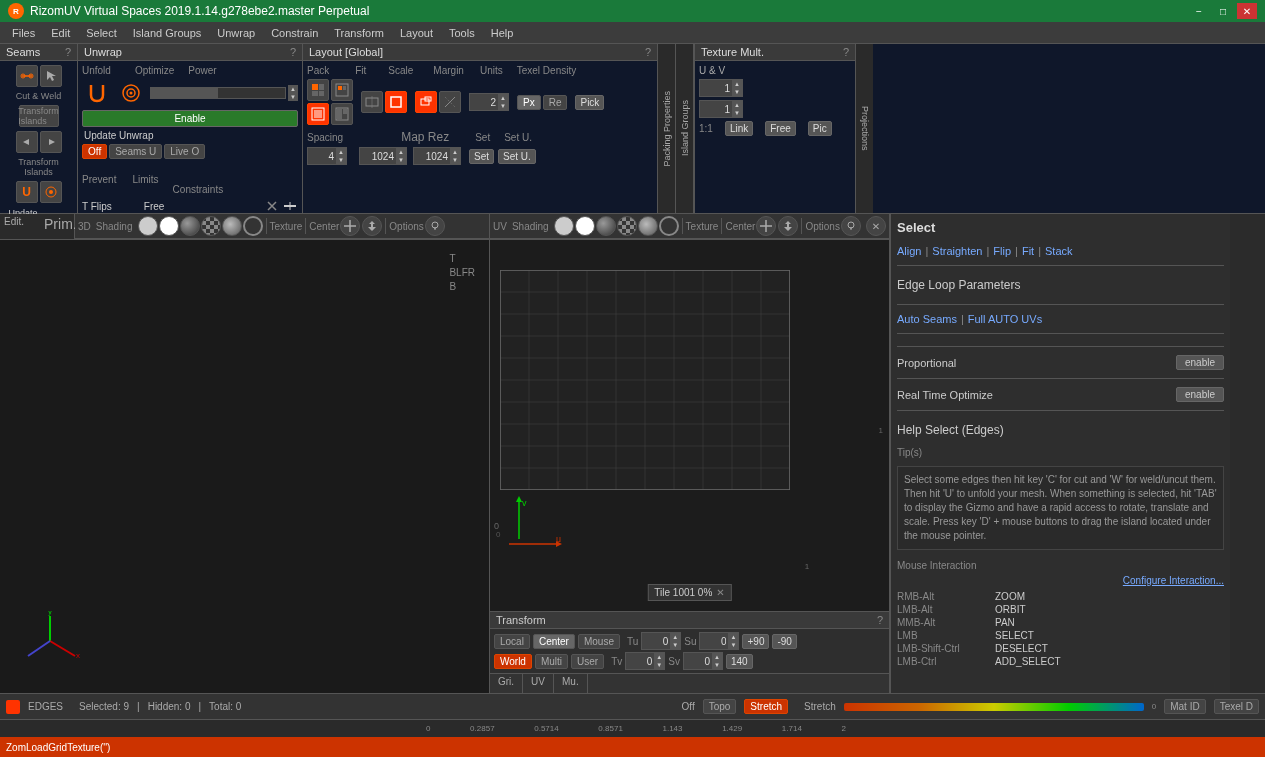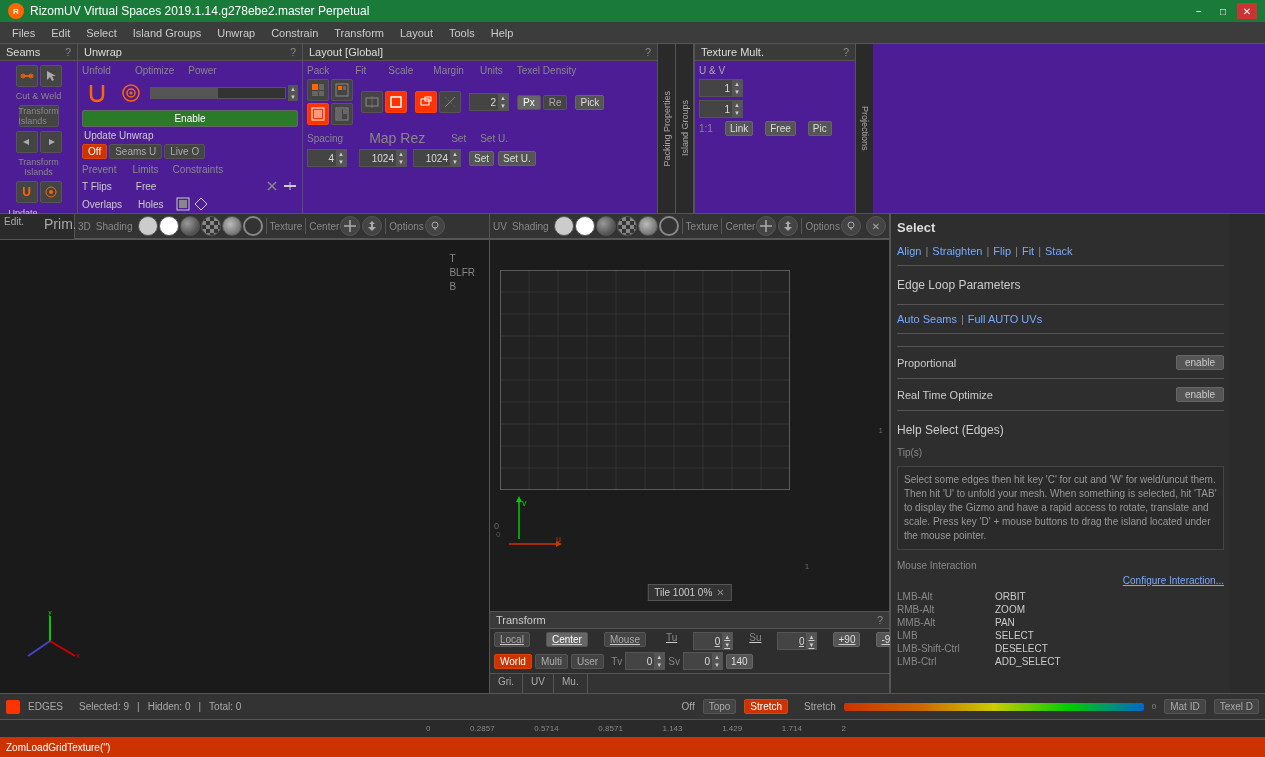--- a/index.html
+++ b/index.html
@@ -79,21 +79,21 @@
     <span class="menu-item">Select</span>
     <span class="menu-item">Island Groups</span>
     <span class="menu-item">Unwrap</span>
     <span class="menu-item">Constrain</span>
     <span class="menu-item">Transform</span>
     <span class="menu-item">Layout</span>
     <span class="menu-item">Tools</span>
     <span class="menu-item">Help</span>
   </div>
 
-  <div id="top-bar" style="display:flex; border-bottom:1px solid #555; background:#4c1d95; height:170px; flex-shrink:0;">
+  <div id="top-bar" style="display:flex; border-bottom:1px solid #555; background:#0f172a; height:170px; flex-shrink:0;">
 
     <div style="width:78px; border-right:1px solid #555; display:flex; flex-direction:column;">
       <div class="panel-header">
         <span>Seams</span>
         <span class="help-btn">?</span>
       </div>
       <div style="padding:4px; display:flex; flex-direction:column; gap:4px;">
         <div style="display:flex; gap:2px; justify-content:center;">
           <div class="tool-icon" title="Cut &amp; Weld" style="background:#444;">
             <svg width="14" height="14" viewBox="0 0 14 14">
@@ -191,23 +191,23 @@
 
         <div style="display:flex; gap:2px;">
           <button class="toggle-btn active-red">Off</button>
           <button class="toggle-btn">Seams U</button>
           <button class="toggle-btn">Live O</button>
         </div>
 
         <div style="display:flex; gap:8px; align-items:center; margin-top:2px;">
           <span style="font-size:10px; color:#888;">Prevent</span>
           <span style="font-size:10px; color:#888; margin-left:8px;">Limits</span>
-          <span style="font-size:10px; color:#888; margin-left:6px;">Constraints</span>
-        </div>
-        <div style="display:flex; gap:12px; align-items:center;">
+          <span style="font-size:10px; color:#888; margin-left:6px;margin-top:20px;">Constraints</span>
+        </div>
+        <div style="display:flex; gap:20px; align-items:center;">
           <span style="font-size:10px; color:#ccc;">T Flips</span>
           <span style="font-size:10px; color:#ccc; margin-left:12px;">Free</span>
 
           <div style="margin-left:auto; display:flex; gap:2px;">
             <svg width="16" height="16" viewBox="0 0 16 16">
                 <path d="M4 4 L12 12 M12 4 L4 12" stroke="#888" stroke-width="1.5"></path>
               </svg>
             <svg width="16" height="16" viewBox="0 0 16 16">
                 <path d="M2 8 L14 8" stroke="#ccc" stroke-width="2"></path>
                 <path d="M8 4 L8 12" stroke="#ccc" stroke-width="1"></path>
@@ -339,21 +339,21 @@
             </div>
           </div>
 
           <div style="display:flex; flex-direction:column; gap:2px; margin-left:4px;">
             <button class="btn btn-small">Pick</button>
           </div>
         </div>
 
         <div style="display:flex; gap:6px; align-items:center; margin-top:2px;">
           <span style="font-size:10px; color:#888;">Spacing</span>
-          <span style="font-size:14px; color:#888; margin-left:20px;">Map Rez</span>
+          <span style="font-size:12px; color:#888; margin-left:52px;">Map Rez</span>
           <span style="font-size:10px; color:#888; margin-left:20px;">Set</span>
           <span style="font-size:10px; color:#888; margin-left:8px;">Set U.</span>
         </div>
         <div style="display:flex; gap:4px; align-items:center;">
 
           <div class="spinbox">
             <input type="text" value="4" style="width: 28px;">
             <div class="spinbox-btns">
               <button class="spinbox-btn">▲</button>
               <button class="spinbox-btn">▼</button>
@@ -604,21 +604,21 @@
           <div style="position:absolute; bottom:40px; right:20%; font-size:8px; color:#666;">1</div>
         </div>
 
         <div style="background:#2e2e2e; border-top:1px solid #555; flex-shrink:0;">
           <div style="background:#3a3a3a; padding:2px 6px; font-size:11px; display:flex; align-items:center; justify-content:space-between; border-bottom:1px solid #555;">
             <span>Transform</span>
             <span style="color:#888; cursor:pointer;">?</span>
           </div>
           <div style="padding:3px 4px; display:flex; flex-direction:column; gap:2px;">
 
-            <div style="display:flex; gap:16px; align-items:flex-start;text-decoration:underline;">
+            <div style="display:flex; gap:3px; align-items:center;">
               <button class="toggle-btn">Local</button>
               <button class="toggle-btn active">Center</button>
               <button class="toggle-btn">Mouse</button>
               <span style="font-size:10px; color:#888; margin-left:4px;">Tu</span>
               <div class="spinbox">
                 <input type="text" value="0" style="width: 28px;">
                 <div class="spinbox-btns">
                   <button class="spinbox-btn">▲</button>
                   <button class="spinbox-btn">▼</button>
                 </div>
@@ -711,26 +711,26 @@
         <div class="select-section">Help Select (Edges)</div>
 
         <div style="font-size:10px; color:#888; margin-top:2px;">Tip(s)</div>
         <div class="tip-box">Select some edges then hit key 'C' for cut and 'W' for weld/uncut them. Then hit 'U' to unfold your mesh. When something is selected, hit 'TAB' to display the Gizmo and have a rapid access to rotate, translate and scale. Press key 'D' + mouse buttons to drag the island located under the mouse pointer.</div>
 
         <div style="font-size:10px; color:#888; margin-top:2px;">Mouse Interaction</div>
         <a href="#" style="color:#7af; font-size:10px; text-align:right; display:block;">Configure Interaction...</a>
 
         <div style="font-size:10px;">
           <div style="display:flex; gap:8px; padding:1px 0;">
+            <span style="color:#888; width:90px;">RMB-Alt</span>
+            <span style="color:#ccc;">ZOOM</span>
+          </div>
+          <div style="display:flex; gap:8px; padding:1px 0;">
             <span style="color:#888; width:90px;">LMB-Alt</span>
             <span style="color:#ccc;">ORBIT</span>
-          </div>
-          <div style="display:flex; gap:8px; padding:1px 0;">
-            <span style="color:#888; width:90px;">RMB-Alt</span>
-            <span style="color:#ccc;">ZOOM</span>
           </div>
           <div style="display:flex; gap:8px; padding:1px 0;">
             <span style="color:#888; width:90px;">MMB-Alt</span>
             <span style="color:#ccc;">PAN</span>
           </div>
           <div style="display:flex; gap:8px; padding:1px 0;">
             <span style="color:#888; width:90px;">LMB</span>
             <span style="color:#ccc;">SELECT</span>
           </div>
           <div style="display:flex; gap:8px; padding:1px 0;">

